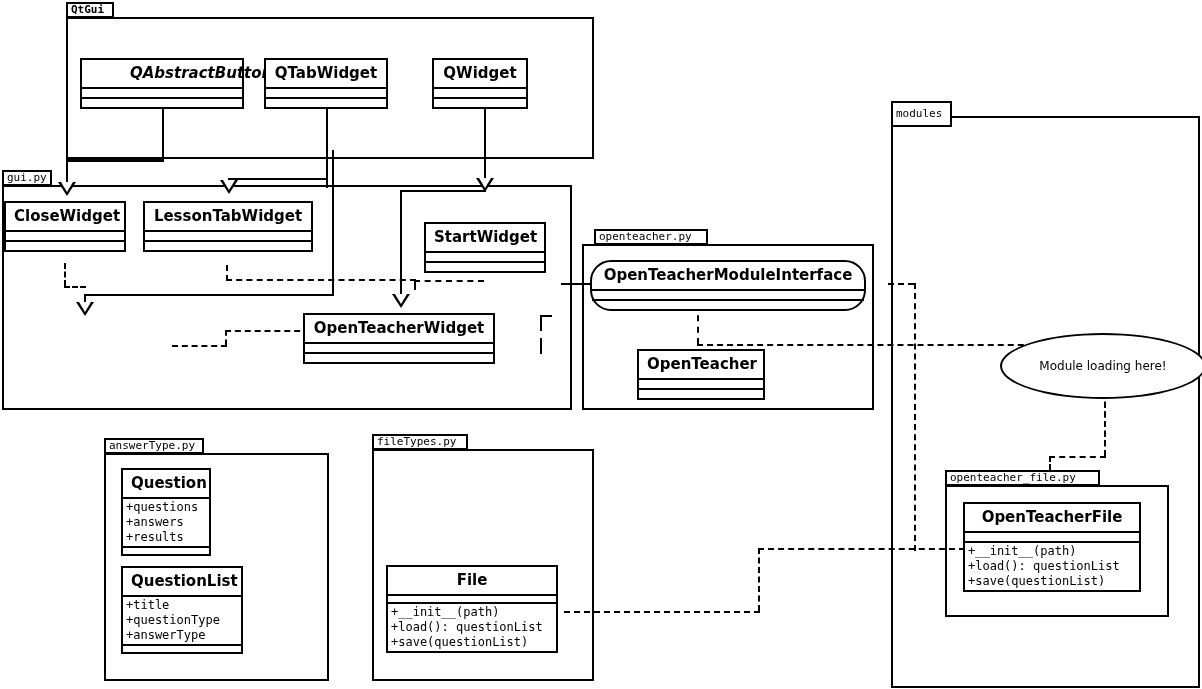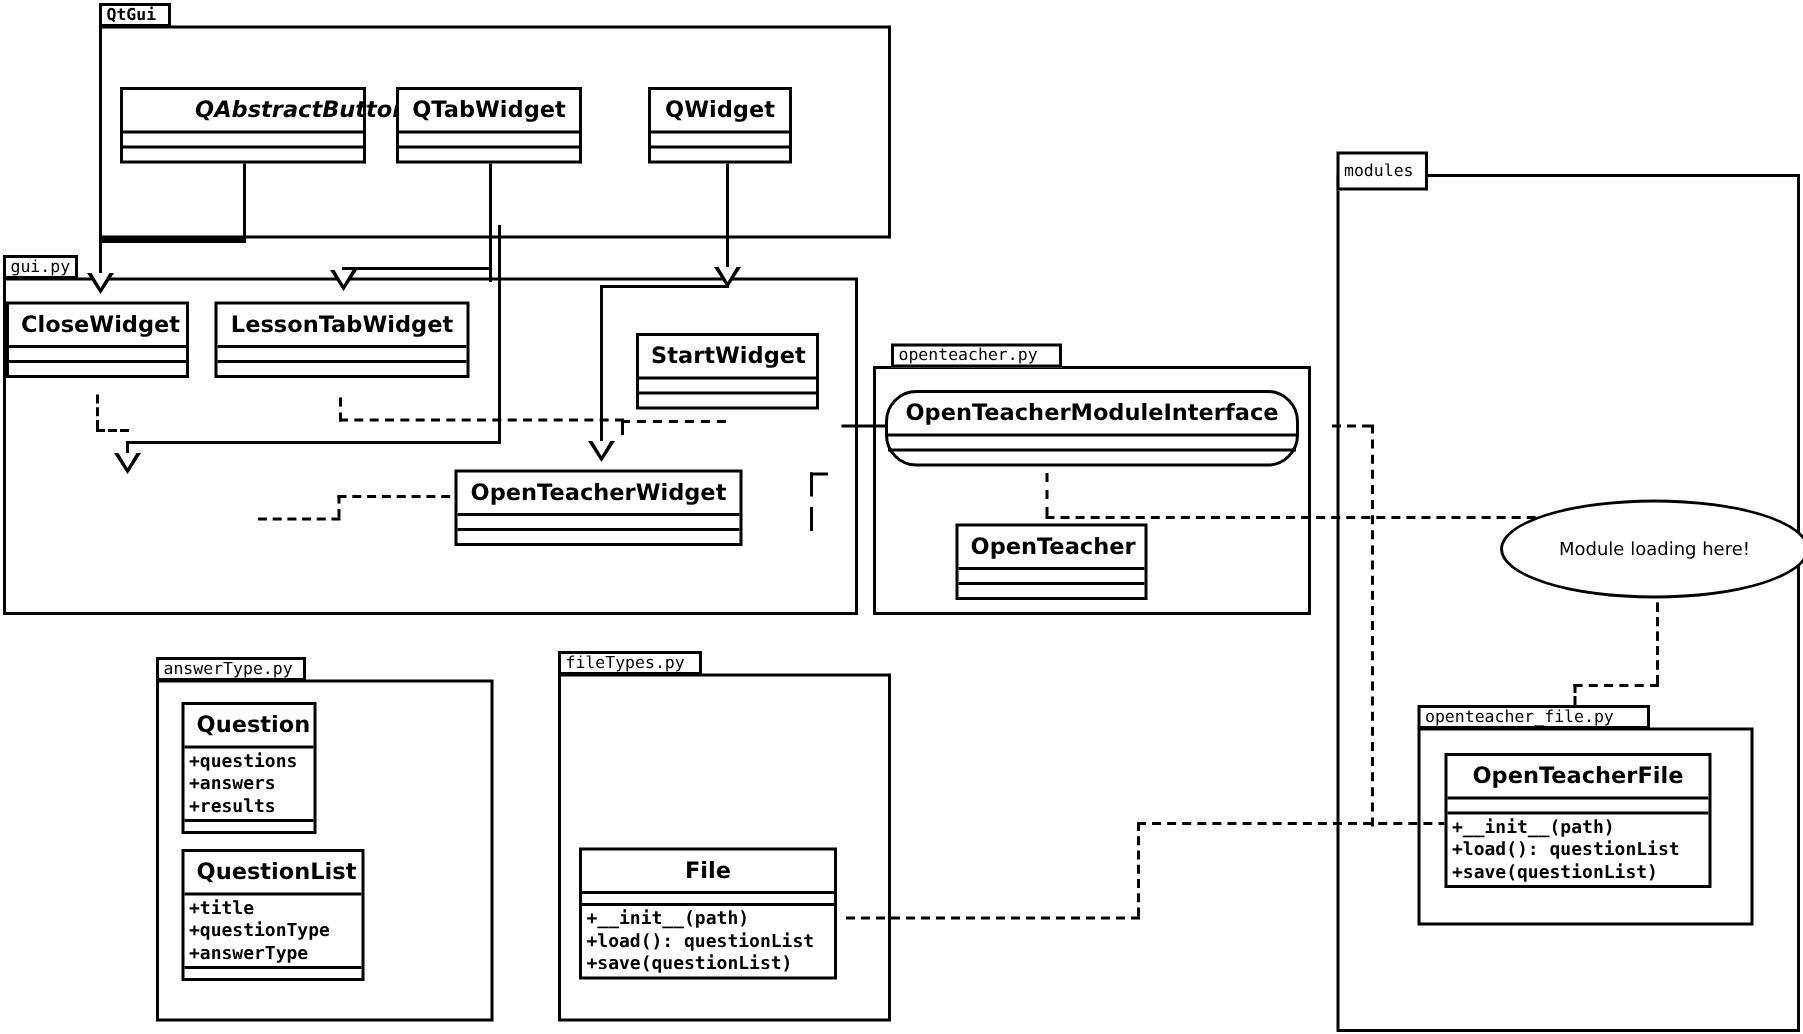--- a/index.html
+++ b/index.html
@@ -17,21 +17,21 @@
 
   
   .cls{position:absolute;box-sizing:border-box;border:2px solid #000;background:#fff;z-index:5;
        display:flex;flex-direction:column;}
   .cls .nm{text-align:center;font-weight:bold;font-size:15px;line-height:1;
            padding:6px 8px 6px;white-space:nowrap;}
   .cls .nm.abs{font-style:italic;padding-left:48px;}
   .cls .sec{border-top:2px solid #000;}
   .cls .sec.empty{height:8px;}
   .cls .sec.attrs{font-family:"DejaVu Sans Mono", monospace;font-size:12px;line-height:15px;
-                  padding:1px 2px 1px 3px;white-space:nowrap;font-weight:bold;}
+                  padding:1px 2px 1px 3px;white-space:nowrap;}
   .cls .sec.attrs div{height:15px;}
 
   
   .ln{position:absolute;background:#000;z-index:3;}
   .lnh{height:2px;}
   .lnv{width:2px;}
 
   
   .dsh{position:absolute;z-index:3;}
   .dshh{height:0;border-top:2px dashed #000;}

